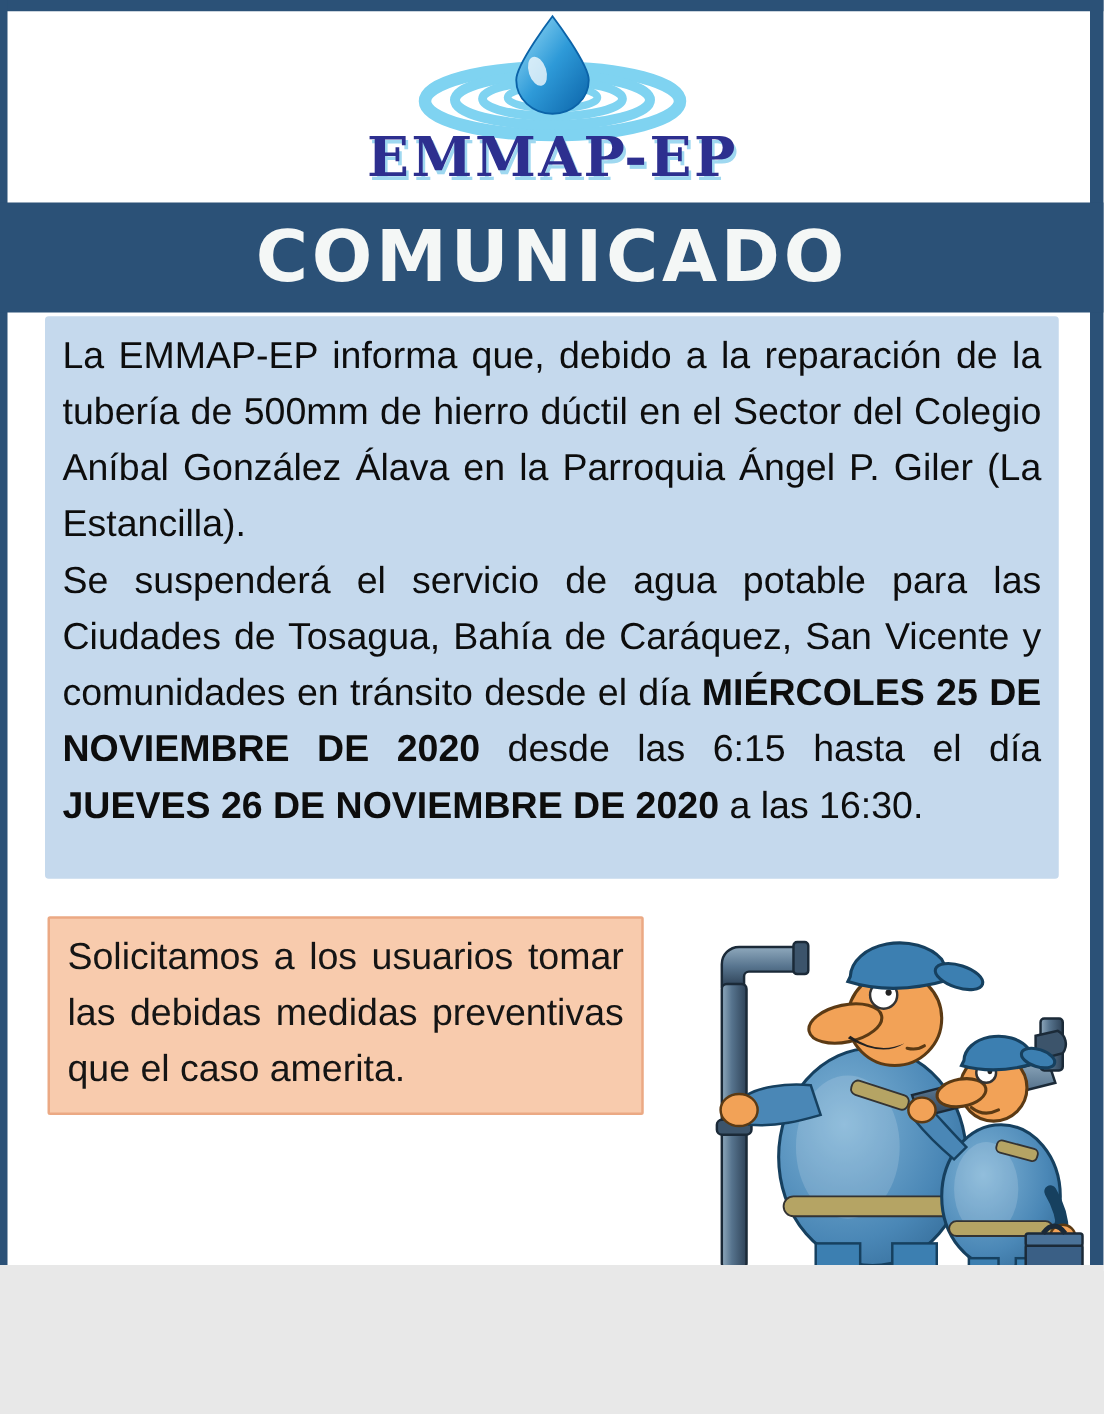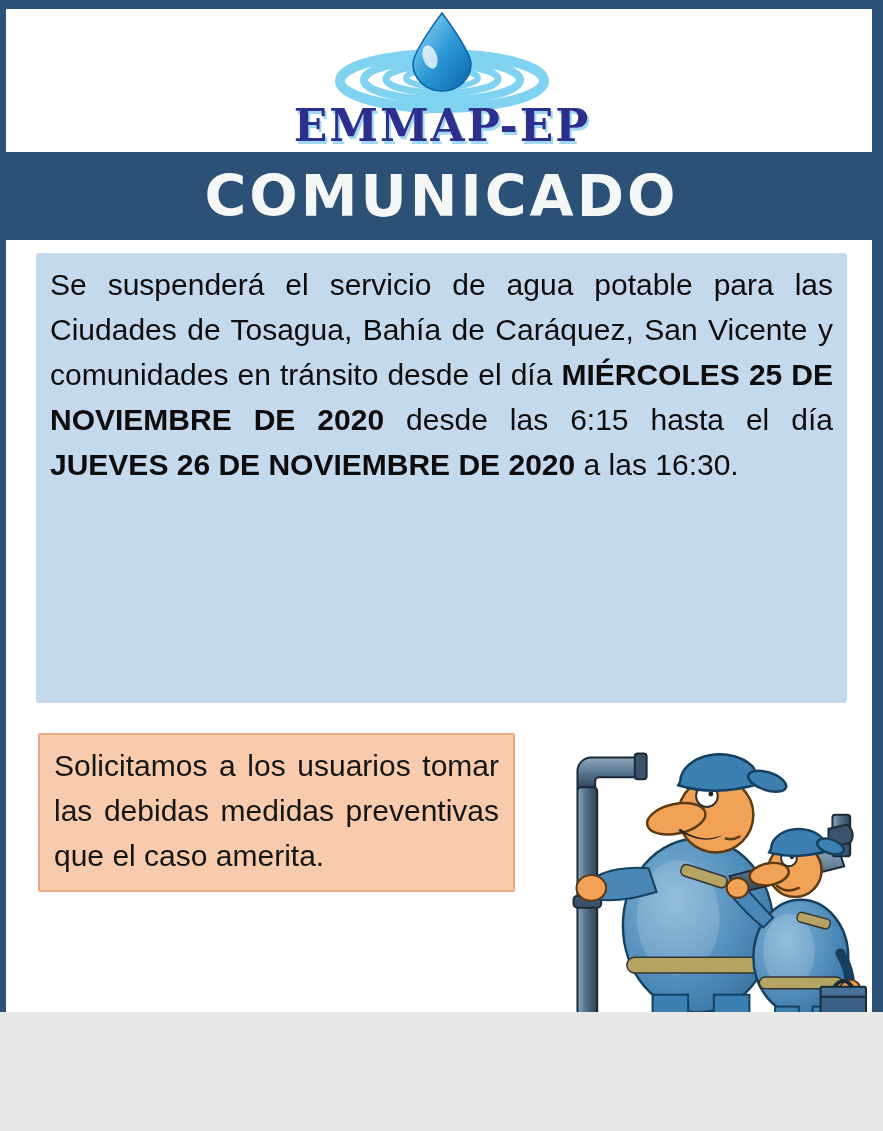--- a/index.html
+++ b/index.html
@@ -13,21 +13,21 @@
   .bar-top{left:0;top:0;width:883px;height:9px;}
   .bar-left{left:0;top:0;width:6px;height:1131px;}
   .bar-right{right:0;top:0;width:11px;height:1131px;}
 
   
   .header{position:absolute;left:0;top:9px;width:883px;height:143px;text-align:center;}
   .logo-svg{display:block;margin:0 auto;}
 
   
   .banner{
-    position:absolute;left:0;top:152px;width:883px;height:88px;
+    position:absolute;left:0;top:162px;width:883px;height:88px;
     background:#2b5177;display:flex;align-items:center;justify-content:center;
   }
   .banner-title{
     color:#f4f7f6;font-family:"DejaVu Sans",sans-serif;font-weight:bold;
     font-size:57px;letter-spacing:3px;
   }
 
   
   .announce{
     position:absolute;left:36px;top:253px;width:811px;min-height:450px;
@@ -112,20 +112,21 @@
 
       <text x="170" y="132" text-anchor="middle" font-family="DejaVu Serif, serif" font-weight="bold" font-size="44" letter-spacing="2" fill="#2d2f8f" style="text-shadow:2px 3px 0 #9fd8f0;">EMMAP-EP</text>
     </svg>
   </div>
 
   <div class="banner">
     <span class="banner-title">COMUNICADO</span>
   </div>
 
   <div class="announce">
+    <p><span>La EMMAP-EP informa que, debido a la reparación de la tubería de 500mm de hierro dúctil en el Sector del Colegio Aníbal González Álava en la Parroquia Ángel P. Giler (La Estancilla).</span></p>
     <p><span>Se suspenderá el servicio de agua potable para las Ciudades de Tosagua, Bahía de Caráquez, San Vicente y comunidades en tránsito desde el día </span><b>MIÉRCOLES 25 DE NOVIEMBRE DE 2020</b><span> desde las 6:15 hasta el día </span><b>JUEVES 26 DE NOVIEMBRE DE 2020</b><span> a las 16:30.</span></p>
   </div>
 
   <div class="request">
     <p>Solicitamos a los usuarios tomar las debidas medidas preventivas que el caso amerita.</p>
   </div>
 
 
   <svg class="illus" viewBox="0 0 340 336">
     <defs>

